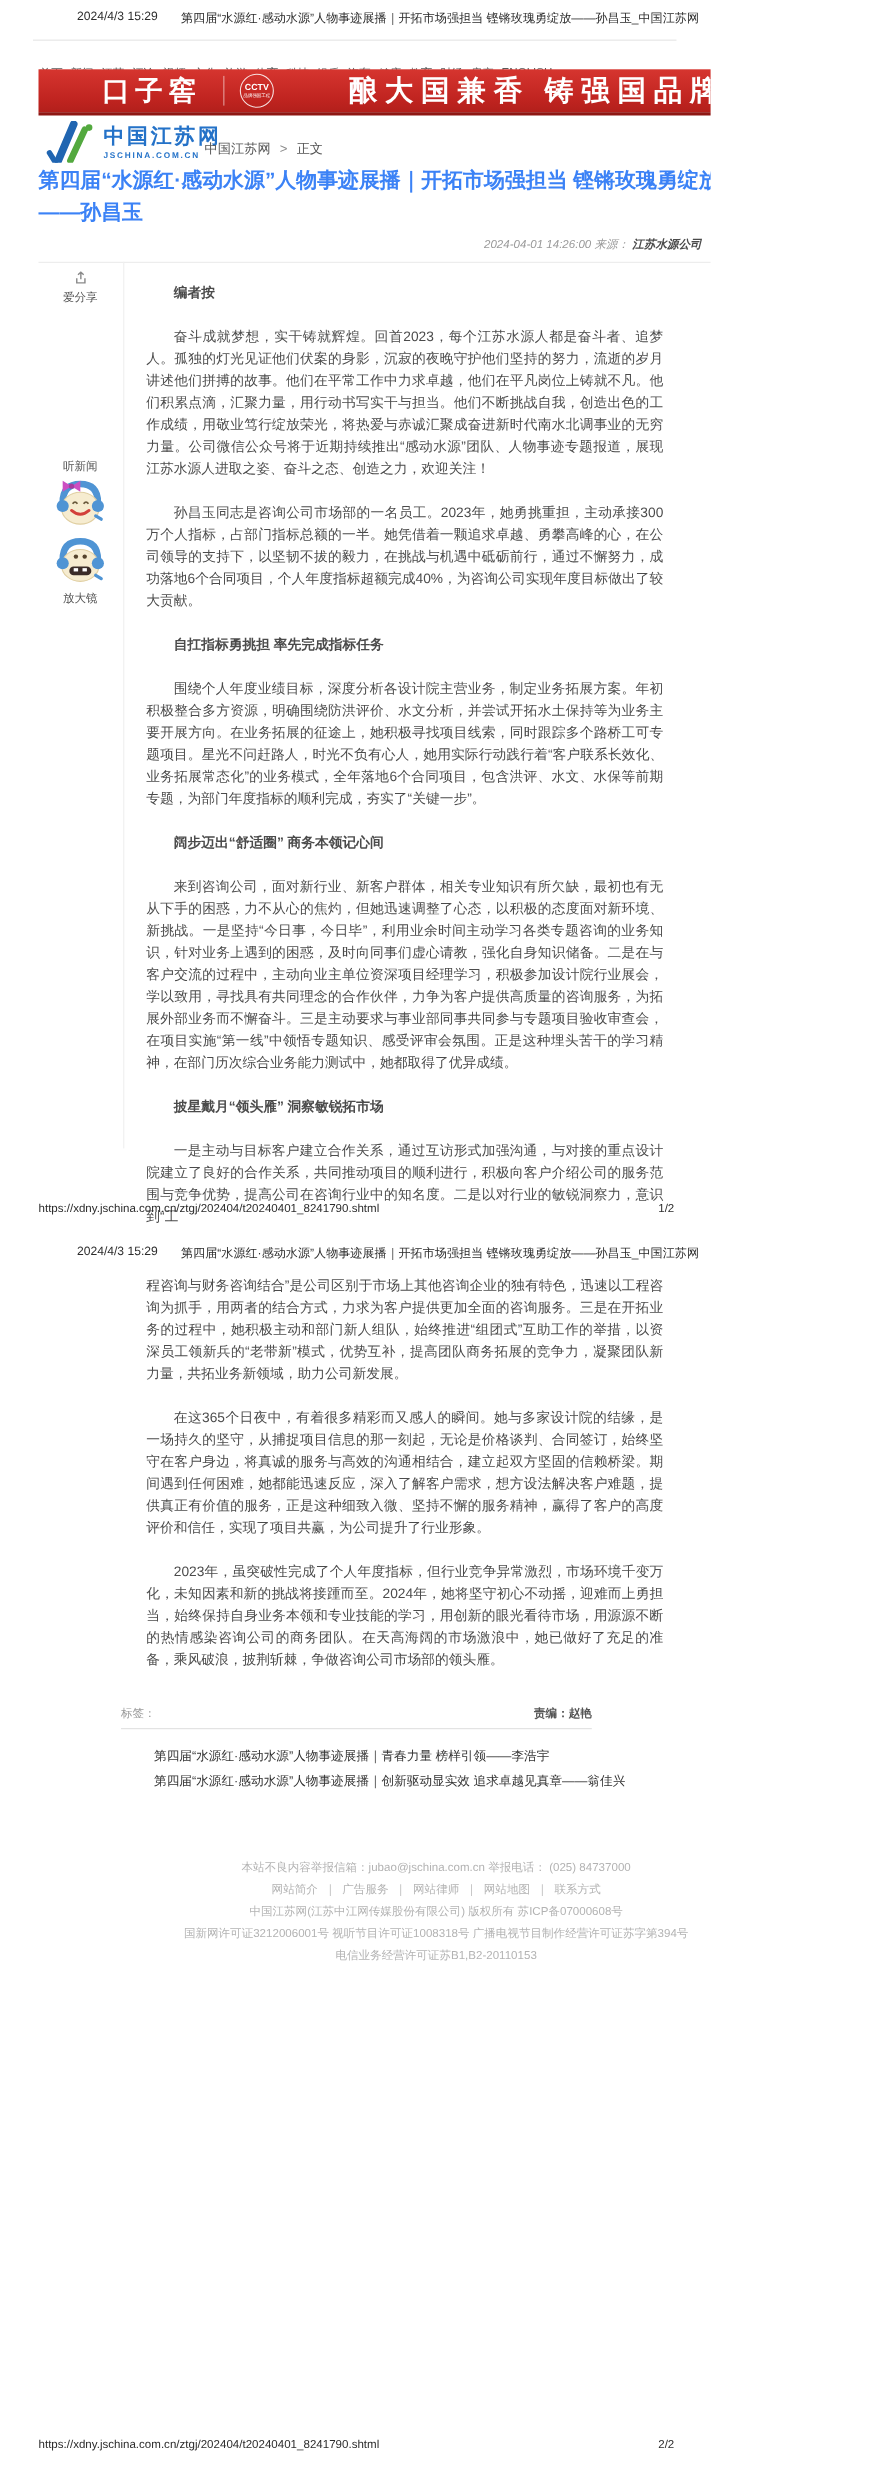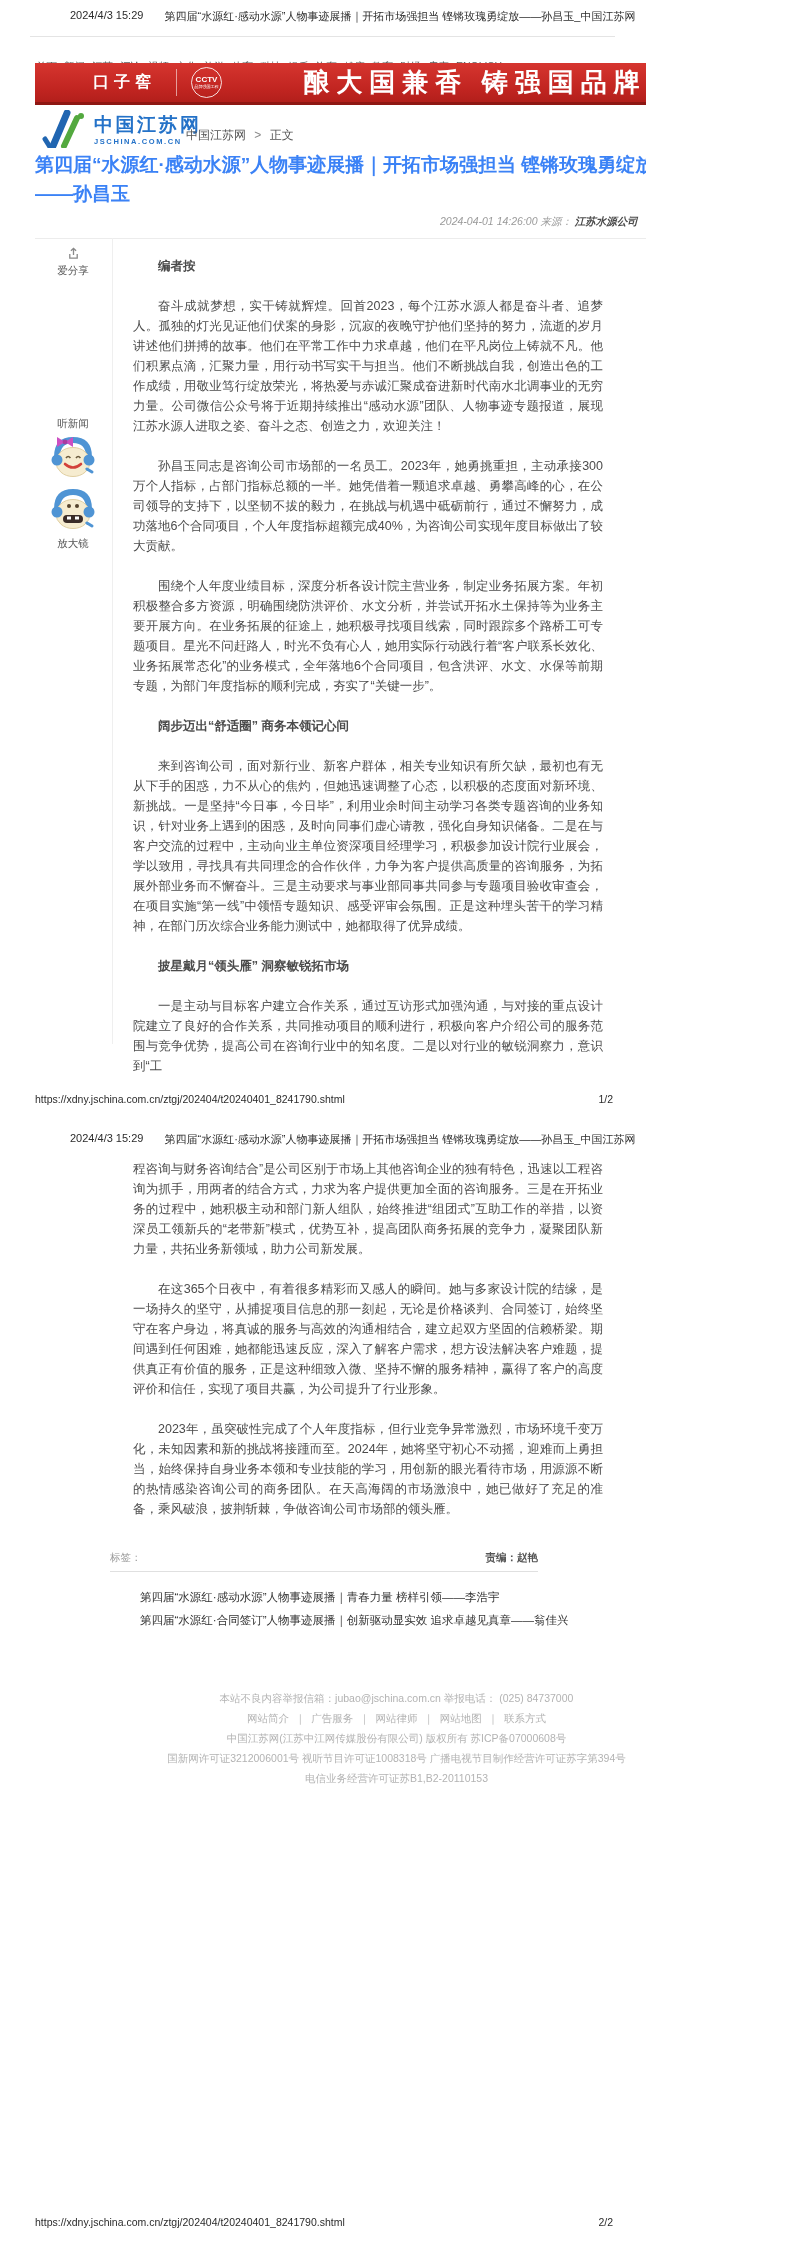--- a/index.html
+++ b/index.html
@@ -24,21 +24,21 @@
   .topnav a{color:#5a5a5a;text-decoration:none;white-space:nowrap;}
   .search{position:absolute;top:37px;left:706px;width:120px;height:18px;border:1px solid #c4c4c4;
           font-size:9.5px;color:#888;padding:0 5px;box-sizing:border-box;background:#fff;outline:none;}
   .search::placeholder{color:#999;}
 
   
   .banner{position:absolute;top:63px;left:35px;width:724px;height:39px;
           background:linear-gradient(180deg,#d6352f 0%,#c02420 70%,#b21f1b 100%);
           border-bottom:3px solid #8e1713;display:flex;align-items:center;cursor:pointer;}
   .brand{margin-left:58px;font-family:"Liberation Serif","DejaVu Serif",serif;font-weight:bold;
-         font-size:16px;color:#fff;letter-spacing:5px;white-space:nowrap;}
+         font-size:25px;color:#fff;letter-spacing:5px;white-space:nowrap;}
   .banner-sep{width:1px;height:27px;background:rgba(255,255,255,.55);margin:0 14px 0 20px;flex:none;}
   .badge{width:29px;height:29px;border:1px solid rgba(255,255,255,.85);border-radius:50%;flex:none;
          display:flex;flex-direction:column;align-items:center;justify-content:center;color:#fff;}
   .badge .b1{font-size:8px;font-weight:bold;line-height:9px;}
   .badge .b2{font-size:4.5px;line-height:6px;white-space:nowrap;transform:scale(.9);}
   .slogan{flex:1;text-align:center;font-family:"Liberation Serif","DejaVu Serif",serif;
           font-weight:bold;font-size:26px;color:#fff;letter-spacing:7px;white-space:nowrap;}
   .bottle{margin-right:16px;flex:none;opacity:.9;}
 
   
@@ -190,20 +190,21 @@
     <rect x="26" y="31.5" width="4" height="3" fill="#fff"></rect>
     <path d="M38 38 l5 3" stroke="#4f94d4" stroke-width="3" stroke-linecap="round"></path>
   </svg>
 
   <div class="zoom-lbl rail-lbl">放大镜</div>
 
   <article class="body-col">
     <p class="lead">编者按</p>
     <p>奋斗成就梦想，实干铸就辉煌。回首2023，每个江苏水源人都是奋斗者、追梦人。孤独的灯光见证他们伏案的身影，沉寂的夜晚守护他们坚持的努力，流逝的岁月讲述他们拼搏的故事。他们在平常工作中力求卓越，他们在平凡岗位上铸就不凡。他们积累点滴，汇聚力量，用行动书写实干与担当。他们不断挑战自我，创造出色的工作成绩，用敬业笃行绽放荣光，将热爱与赤诚汇聚成奋进新时代南水北调事业的无穷力量。公司微信公众号将于近期持续推出“感动水源”团队、人物事迹专题报道，展现江苏水源人进取之姿、奋斗之态、创造之力，欢迎关注！</p>
     <p>孙昌玉同志是咨询公司市场部的一名员工。2023年，她勇挑重担，主动承接300万个人指标，占部门指标总额的一半。她凭借着一颗追求卓越、勇攀高峰的心，在公司领导的支持下，以坚韧不拔的毅力，在挑战与机遇中砥砺前行，通过不懈努力，成功落地6个合同项目，个人年度指标超额完成40%，为咨询公司实现年度目标做出了较大贡献。</p>
+    <p class="sub">自扛指标勇挑担 率先完成指标任务</p>
     <p>围绕个人年度业绩目标，深度分析各设计院主营业务，制定业务拓展方案。年初积极整合多方资源，明确围绕防洪评价、水文分析，并尝试开拓水土保持等为业务主要开展方向。在业务拓展的征途上，她积极寻找项目线索，同时跟踪多个路桥工可专题项目。星光不问赶路人，时光不负有心人，她用实际行动践行着“客户联系长效化、业务拓展常态化”的业务模式，全年落地6个合同项目，包含洪评、水文、水保等前期专题，为部门年度指标的顺利完成，夯实了“关键一步”。</p>
     <p class="sub">阔步迈出“舒适圈” 商务本领记心间</p>
     <p>来到咨询公司，面对新行业、新客户群体，相关专业知识有所欠缺，最初也有无从下手的困惑，力不从心的焦灼，但她迅速调整了心态，以积极的态度面对新环境、新挑战。一是坚持“今日事，今日毕”，利用业余时间主动学习各类专题咨询的业务知识，针对业务上遇到的困惑，及时向同事们虚心请教，强化自身知识储备。二是在与客户交流的过程中，主动向业主单位资深项目经理学习，积极参加设计院行业展会，学以致用，寻找具有共同理念的合作伙伴，力争为客户提供高质量的咨询服务，为拓展外部业务而不懈奋斗。三是主动要求与事业部同事共同参与专题项目验收审查会，在项目实施“第一线”中领悟专题知识、感受评审会氛围。正是这种埋头苦干的学习精神，在部门历次综合业务能力测试中，她都取得了优异成绩。</p>
     <p class="sub">披星戴月“领头雁” 洞察敏锐拓市场</p>
     <p>一是主动与目标客户建立合作关系，通过互访形式加强沟通，与对接的重点设计院建立了良好的合作关系，共同推动项目的顺利进行，积极向客户介绍公司的服务范围与竞争优势，提高公司在咨询行业中的知名度。二是以对行业的敏锐洞察力，意识到“工</p>
   </article>
 
   <span class="ch-url">https://xdny.jschina.com.cn/ztgj/202404/t20240401_8241790.shtml</span>
   <span class="ch-page">1/2</span>
 </div>
@@ -219,21 +220,21 @@
   </article>
 
   <div class="tags">
     <span>标签：</span>
     <span class="editor">责编：赵艳</span>
   </div>
   <div class="tags-rule"></div>
 
   <div class="related">
     <a>第四届“水源红·感动水源”人物事迹展播｜青春力量 榜样引领——李浩宇</a>
-    <a>第四届“水源红·合同签订”人物事迹展播｜创新驱动显实效 追求卓越见真章——翁佳兴</a>
+    <a>第四届“水源红·感动水源”人物事迹展播｜创新驱动显实效 追求卓越见真章——翁佳兴</a>
   </div>
 
   <div class="site-footer">
     <div>本站不良内容举报信箱：jubao@jschina.com.cn 举报电话： (025) 84737000</div>
     <div>
       <a>网站简介</a><span class="sep">｜</span><a>广告服务</a><span class="sep">｜</span><a>网站律师</a><span class="sep">｜</span><a>网站地图</a><span class="sep">｜</span><a>联系方式</a>
     </div>
     <div>中国江苏网(江苏中江网传媒股份有限公司) 版权所有 苏ICP备07000608号</div>
     <div>国新网许可证3212006001号 视听节目许可证1008318号 广播电视节目制作经营许可证苏字第394号</div>
     <div>电信业务经营许可证苏B1,B2-20110153</div>

